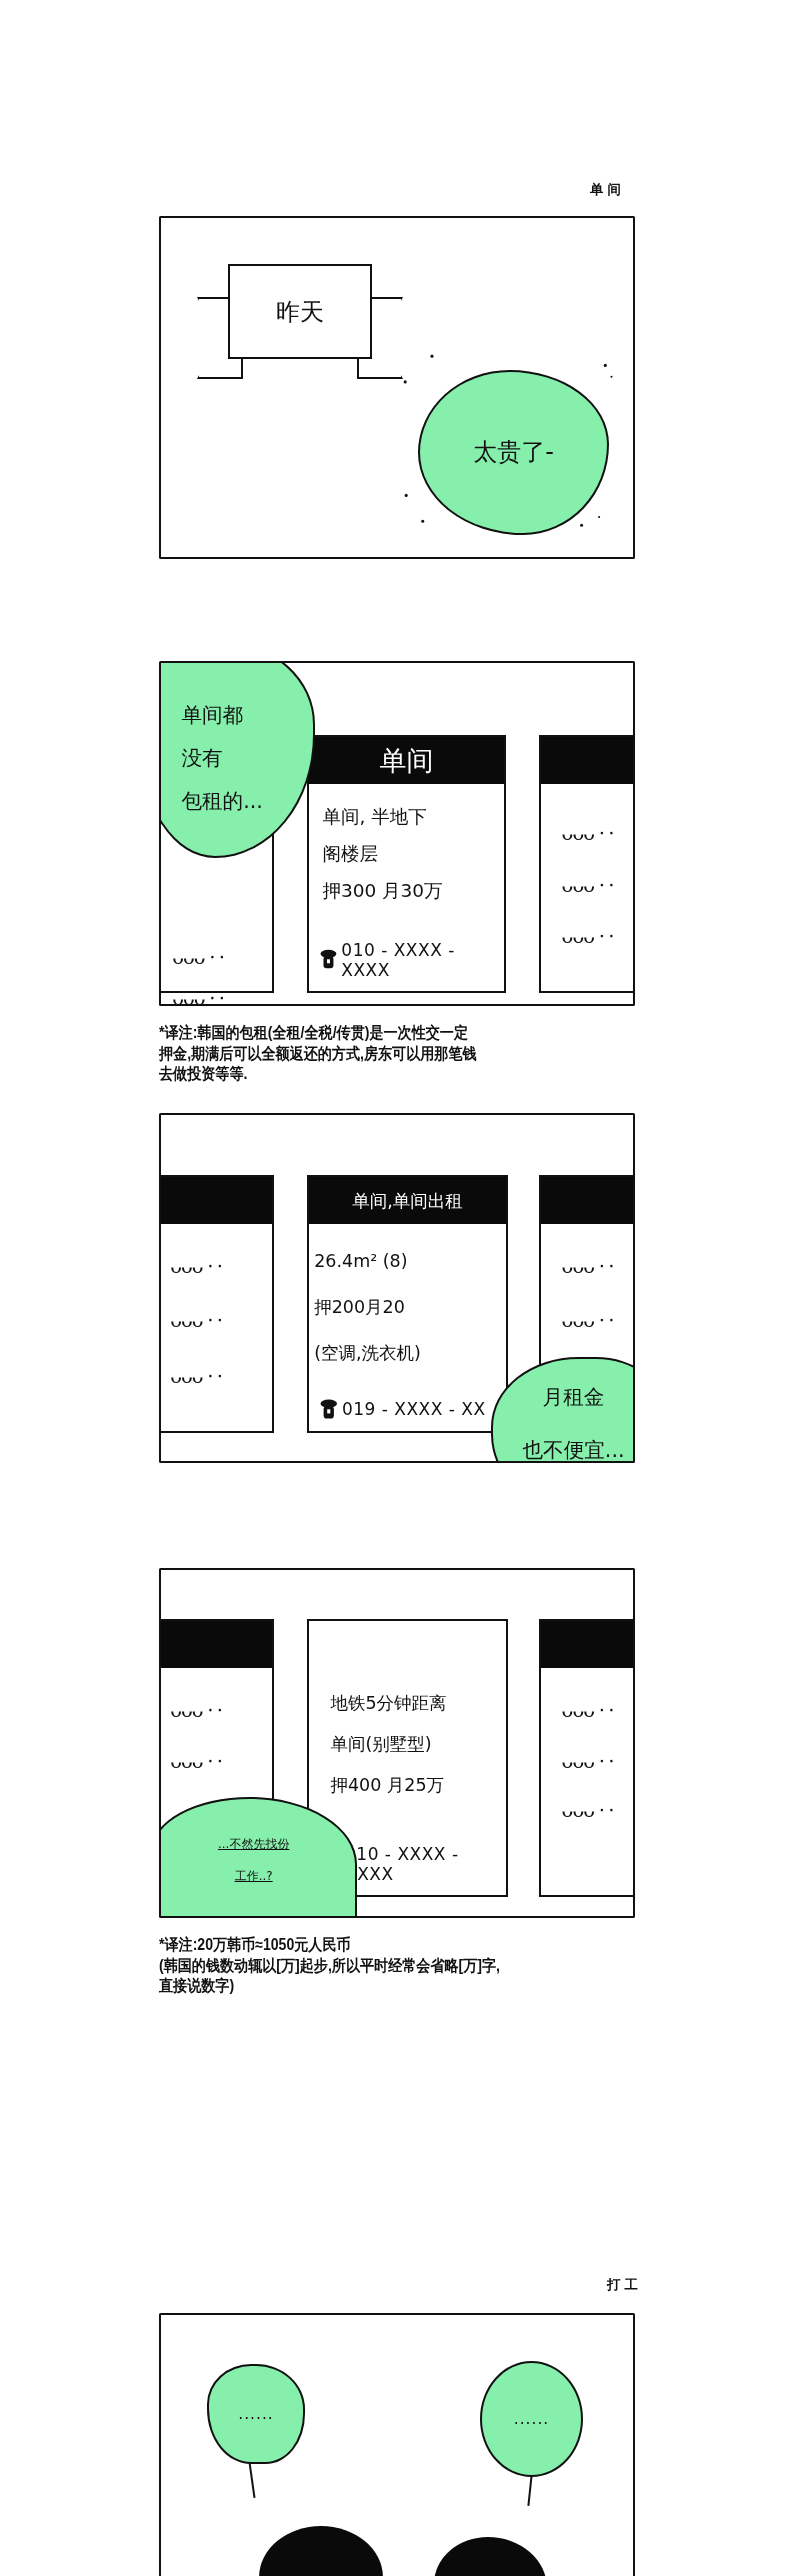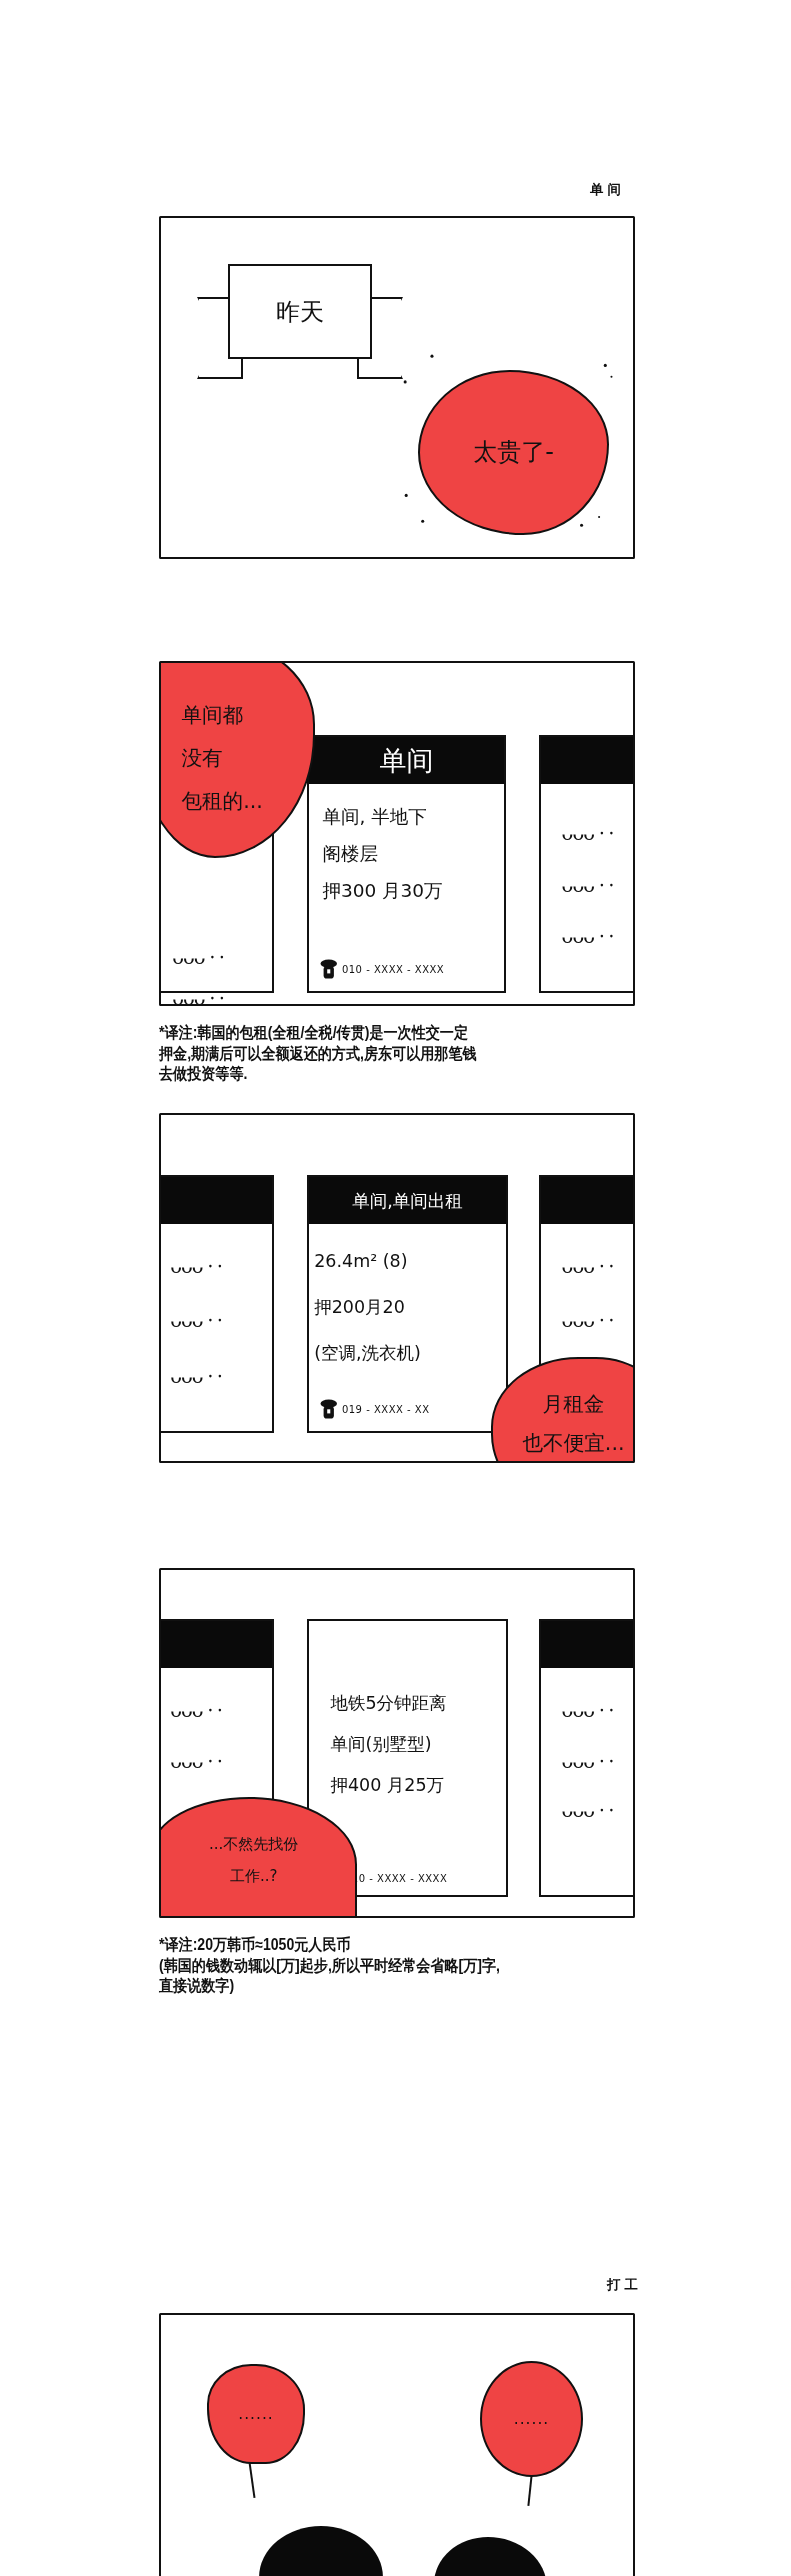--- a/index.html
+++ b/index.html
@@ -16,30 +16,30 @@
   
   .banner { position: absolute; }
   .banner-main { position: absolute; left: 31px; top: 0; width: 144px; height: 95px;
          border: 2.1px solid #111; background: #fff; box-sizing: border-box; z-index: 2;
          display: flex; align-items: center; justify-content: center; font-size: 24px; }
   .banner-tail { position: absolute; top: 33px; width: 46px; height: 82px; border: 2.1px solid #111;
          background: #fff; box-sizing: border-box; z-index: 1; }
   .banner-tail.left { left: 0; clip-path: polygon(0 0, 100% 0, 100% 100%, 0 100%, 45% 50%); }
   .banner-tail.right { left: 160px; clip-path: polygon(0 0, 100% 0, 55% 50%, 100% 100%, 0 100%); }
   
-  .bubble { position: absolute; border: 2.1px solid #111; background: #ef4444; box-sizing: border-box;
+  .bubble { position: absolute; border: 2.1px solid #111; background: #86efac; box-sizing: border-box;
          display: flex; align-items: center; justify-content: center; text-align: center; z-index: 5; }
   .bubble-text { font-size: 20.6px; line-height: 31px; white-space: pre-line; }
   
   .ad { position: absolute; border: 2.1px solid #111; box-sizing: border-box; background: #fff; }
   .ad-head { position: absolute; left: 0; right: 0; top: 0; height: 47px; background: #0a0a0a;
          color: #fff; display: flex; align-items: center; justify-content: center; font-size: 20.6px; }
   .ad-body { position: absolute; left: 13.4px; right: 7.2px; top: 61px; font-size: 18.5px; line-height: 37px;
          white-space: pre-line; }
-  .ad-phone { position: absolute; left: 11.3px; bottom: 11.3px; font-size: 10px; letter-spacing: 0.5px;
+  .ad-phone { position: absolute; left: 11.3px; bottom: 11.3px; font-size: 17px; letter-spacing: 0.5px;
          display: flex; align-items: center; gap: 4.1px; }
   .phone-icon { display: inline-block; width: 17.5px; height: 20.6px; }
   .squiggle { position: absolute; font-family: "DejaVu Serif", serif; font-size: 19.6px; letter-spacing: -1px;
          color: #111; }
   .dots { font-size: 15.5px; letter-spacing: 1px; }
   .hair { position: absolute; background: #0a0a0a; }
 </style>
 </head>
 <body>
 
@@ -122,21 +122,21 @@
       </svg>
       <span>019 - XXXX - XX</span>
     </div>
   </div>
   <div class="ad" style="left:378px; top:60px; width:103px; height:258px;">
     <div class="ad-head"></div>
     <div class="squiggle" style="left:20.6px; top:75px;">ᴗᴗᴗ ⸱ ⸱</div>
     <div class="squiggle" style="left:20.6px; top:129px;">ᴗᴗᴗ ⸱ ⸱</div>
   </div>
   <div class="bubble" style="left:330px; top:242px; width:175px; height:155px; border-radius:50% 40% 0 50% / 45% 35% 0 50%;">
-    <span class="bubble-text hand" style="line-height:39px; margin-right:10px; margin-bottom:20.6px;">月租金
+    <span class="bubble-text hand" style="line-height:53px; margin-right:10px; margin-bottom:20.6px;">月租金
 也不便宜...</span>
   </div>
 </div>
 
 <div class="panel" style="top:1568px; height:350px;">
   <div class="ad" style="left:-2.1px; top:49px; width:115px; height:278px;">
     <div class="ad-head"></div>
     <div class="squiggle" style="left:9.3px; top:75px;">ᴗᴗᴗ ⸱ ⸱</div>
     <div class="squiggle" style="left:9.3px; top:126px;">ᴗᴗᴗ ⸱ ⸱</div>
   </div>
@@ -148,21 +148,21 @@
       <span>010 - XXXX - XXXX</span>
     </div>
   </div>
   <div class="ad" style="left:378px; top:49px; width:103px; height:278px;">
     <div class="ad-head"></div>
     <div class="squiggle" style="left:20.6px; top:75px;">ᴗᴗᴗ ⸱ ⸱</div>
     <div class="squiggle" style="left:20.6px; top:126px;">ᴗᴗᴗ ⸱ ⸱</div>
     <div class="squiggle" style="left:20.6px; top:175px;">ᴗᴗᴗ ⸱ ⸱</div>
   </div>
   <div class="bubble" style="left:-10.3px; top:227px; width:206px; height:155px; border-radius:55% 60% 0 0 / 40% 50% 0 0;">
-    <span class="bubble-text hand" style="font-size:15px; line-height:32px; margin-bottom:30px;">...不然先找份
+    <span class="bubble-text hand" style="font-size:12px; line-height:32px; margin-bottom:30px;text-decoration:underline;">...不然先找份
 工作..?</span>
   </div>
 </div>
 <div class="note" style="top:1935px;">*译注:20万韩币≈1050元人民币
 (韩国的钱数动辄以[万]起步,所以平时经常会省略[万]字,
 直接说数字)</div>
 
 <div class="section-label" style="top:2276px;margin-left:17px;">打工</div>
 
 <div class="panel" style="top:2313px; height:350px;">

